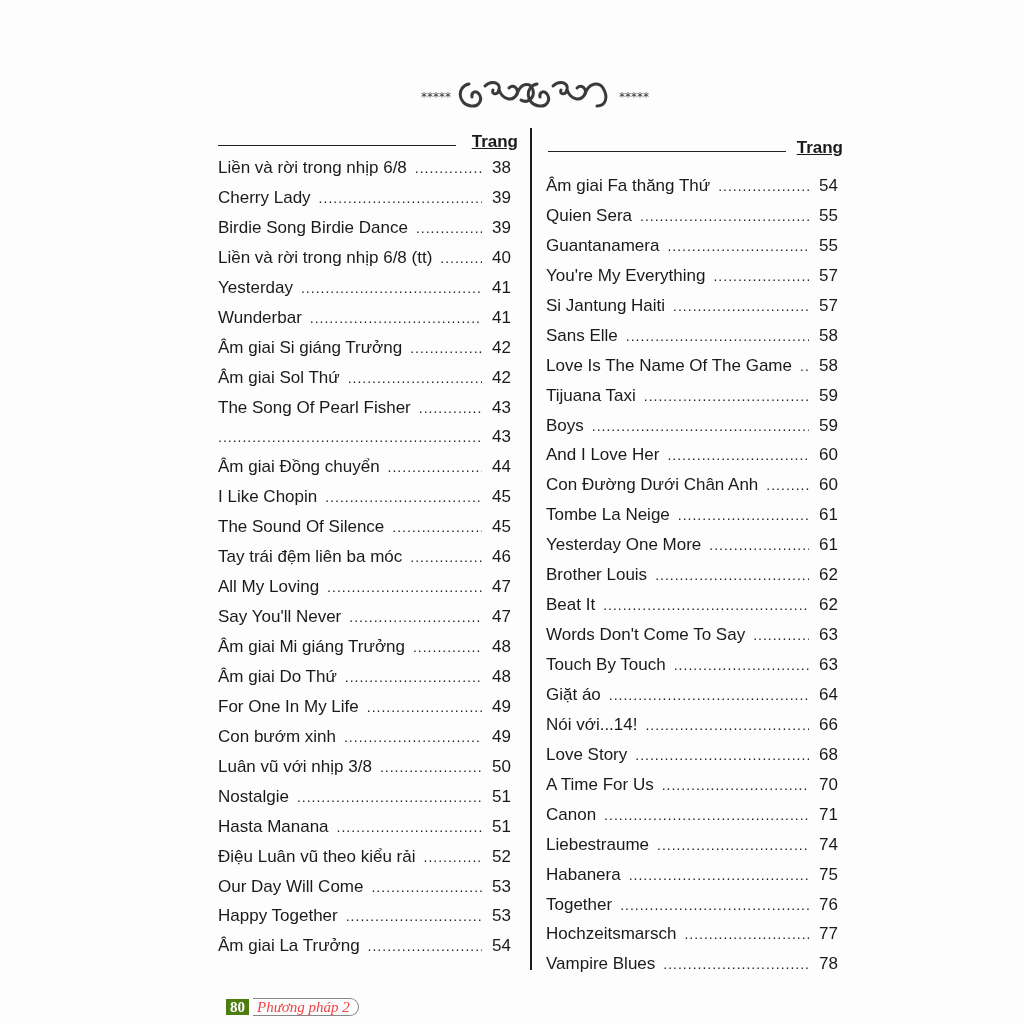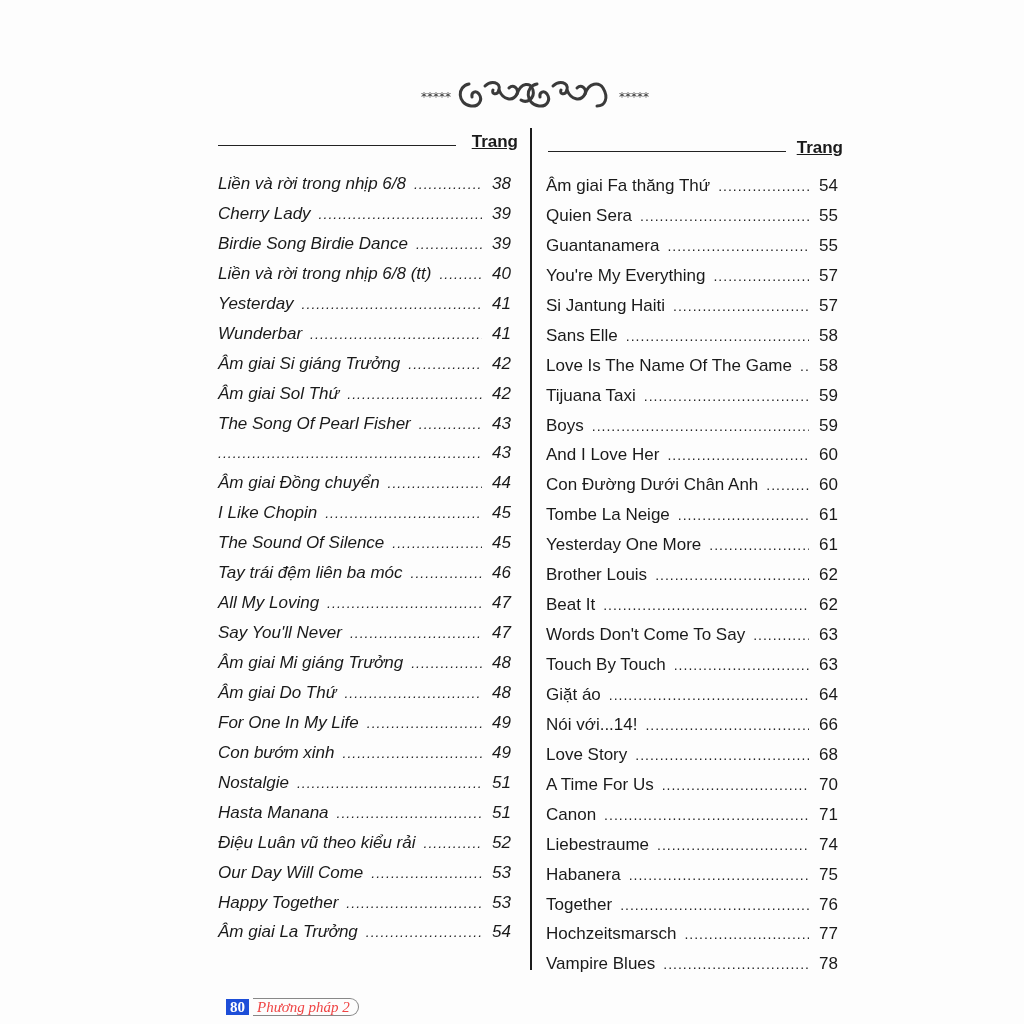--- a/index.html
+++ b/index.html
@@ -67,21 +67,21 @@
       right: 2px;
       top: 4px;
       font-weight: bold;
       font-size: 17px;
       color: #1a1a1a;
       text-decoration: underline;
     }
     .col-right .col-header .trang { top: 10px; right: 4px; }
 
     .entries { list-style: none; margin: 0; padding: 0; }
-    .col-left .entries { margin-top: 16px; font-style: italic; }
+    .col-left .entries { margin-top: 0px; }
     .col-right .entries { margin-top: 18px; }
 
     .entry {
       display: flex;
       align-items: baseline;
       height: 29.95px;
       font-size: 17px;
       white-space: nowrap;
     }
     .entry .title {
@@ -117,21 +117,21 @@
 
     .footer {
       position: absolute;
       left: 226px;
       top: 998px;
       display: flex;
       align-items: center;
       gap: 4px;
     }
     .footer .folio {
-      background: #1d4ed8;
+      background: #4d7c0f;
       color: #fff;
       font-family: "Liberation Serif", serif;
       font-weight: bold;
       font-size: 15px;
       padding: 0 4px;
       line-height: 16px;
     }
     .footer .book {
       font-family: "Liberation Serif", serif;
       font-style: italic;
@@ -267,20 +267,25 @@
           <span class="title">For One In My Life</span>
           <span class="leader"></span>
           <span class="page-num">49</span>
         </li>
         <li class="entry">
           <span class="title">Con bướm xinh</span>
           <span class="leader"></span>
           <span class="page-num">49</span>
         </li>
         <li class="entry">
+          <span class="title">Luân vũ với nhịp 3/8</span>
+          <span class="leader"></span>
+          <span class="page-num">50</span>
+        </li>
+        <li class="entry">
           <span class="title">Nostalgie</span>
           <span class="leader"></span>
           <span class="page-num">51</span>
         </li>
         <li class="entry">
           <span class="title">Hasta Manana</span>
           <span class="leader"></span>
           <span class="page-num">51</span>
         </li>
         <li class="entry">

